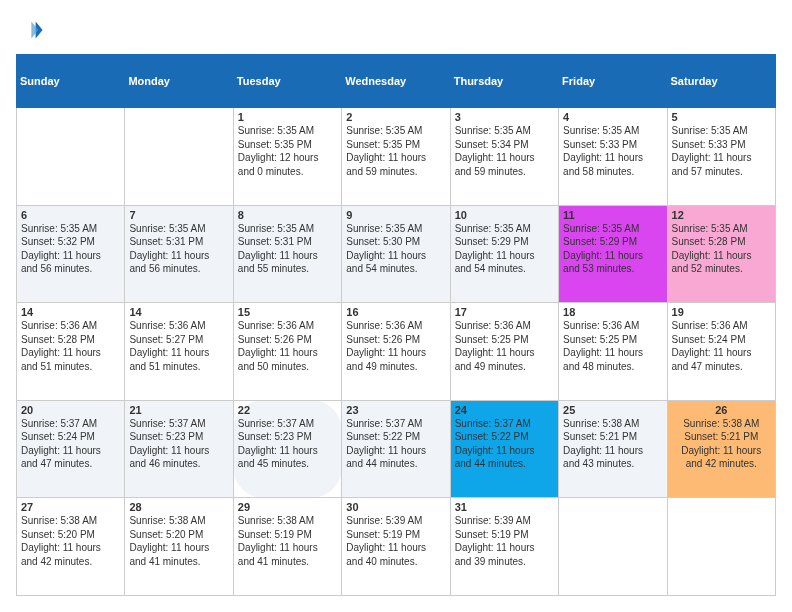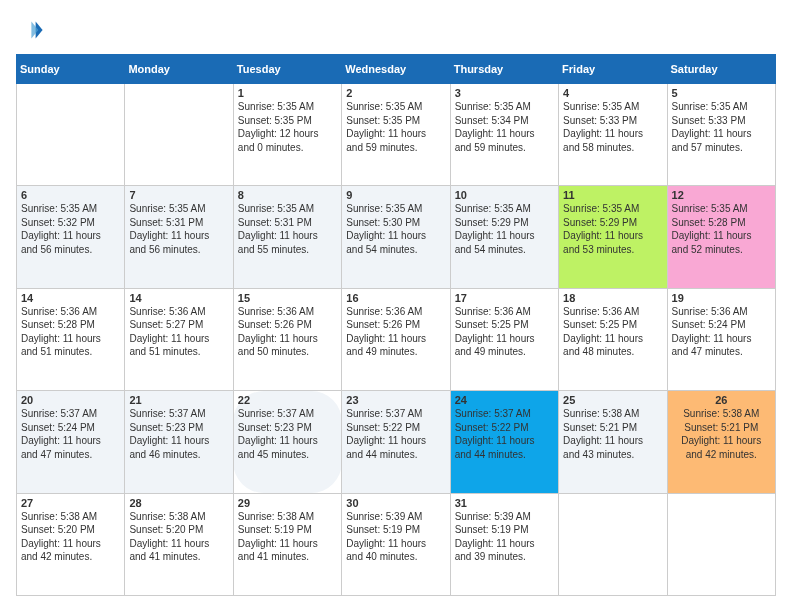--- a/index.html
+++ b/index.html
@@ -58,21 +58,21 @@
       border: 1px solid #ccc;
       border-collapse: collapse;
       width: 100%;
       table-layout: fixed;
     }
     .calendar th {
       background: #1a6bb5;
       color: #fff;
       font-size: 11px;
       font-weight: bold;
-      padding: 8px 3px;
+      padding: 20px 3px;
       text-align: left;
       border: 1px solid #1a6bb5;
     }
     .calendar td {
       border: 1px solid #ccc;
       vertical-align: top;
       padding: 3px 4px;
       font-size: 9px;
       color: #333;
       background: #fff;
@@ -198,21 +198,21 @@
 Daylight: 11 hours
 and 54 minutes.</div>
           </td>
           <td style="background: rgb(240, 244, 248);">
             <span class="day-num">10</span>
             <div class="cell-info" style="white-space: pre-line;">Sunrise: 5:35 AM
 Sunset: 5:29 PM
 Daylight: 11 hours
 and 54 minutes.</div>
           </td>
-          <td style="background: #bef264;">
+          <td style="background: #d946ef;">
             <span class="day-num">11</span>
             <div class="cell-info" style="white-space: pre-line;">Sunrise: 5:35 AM
 Sunset: 5:29 PM
 Daylight: 11 hours
 and 53 minutes.</div>
           </td>
           <td style="background: #f9a8d4;">
             <span class="day-num">12</span>
             <div class="cell-info" style="white-space: pre-line;">Sunrise: 5:35 AM
 Sunset: 5:28 PM

